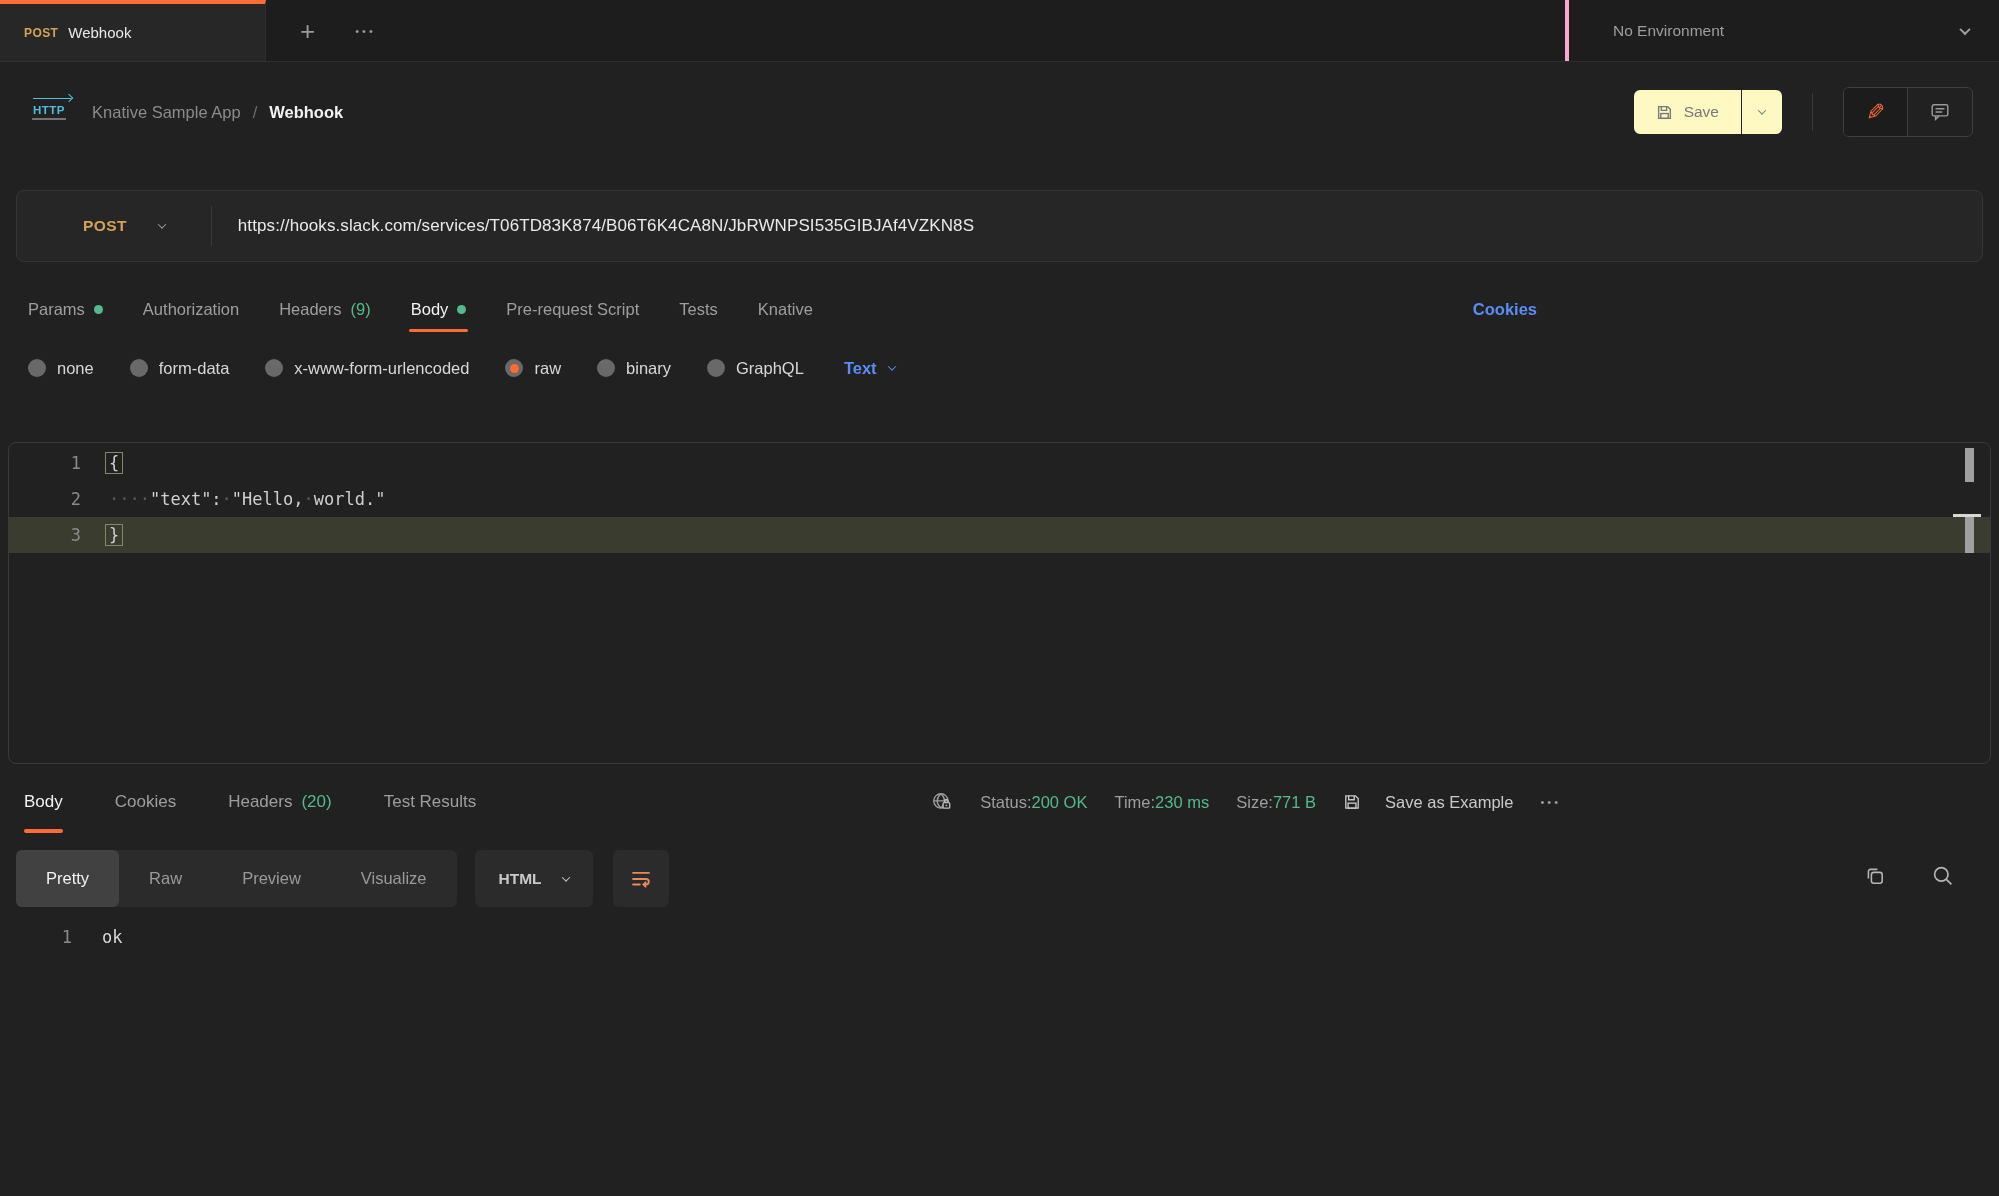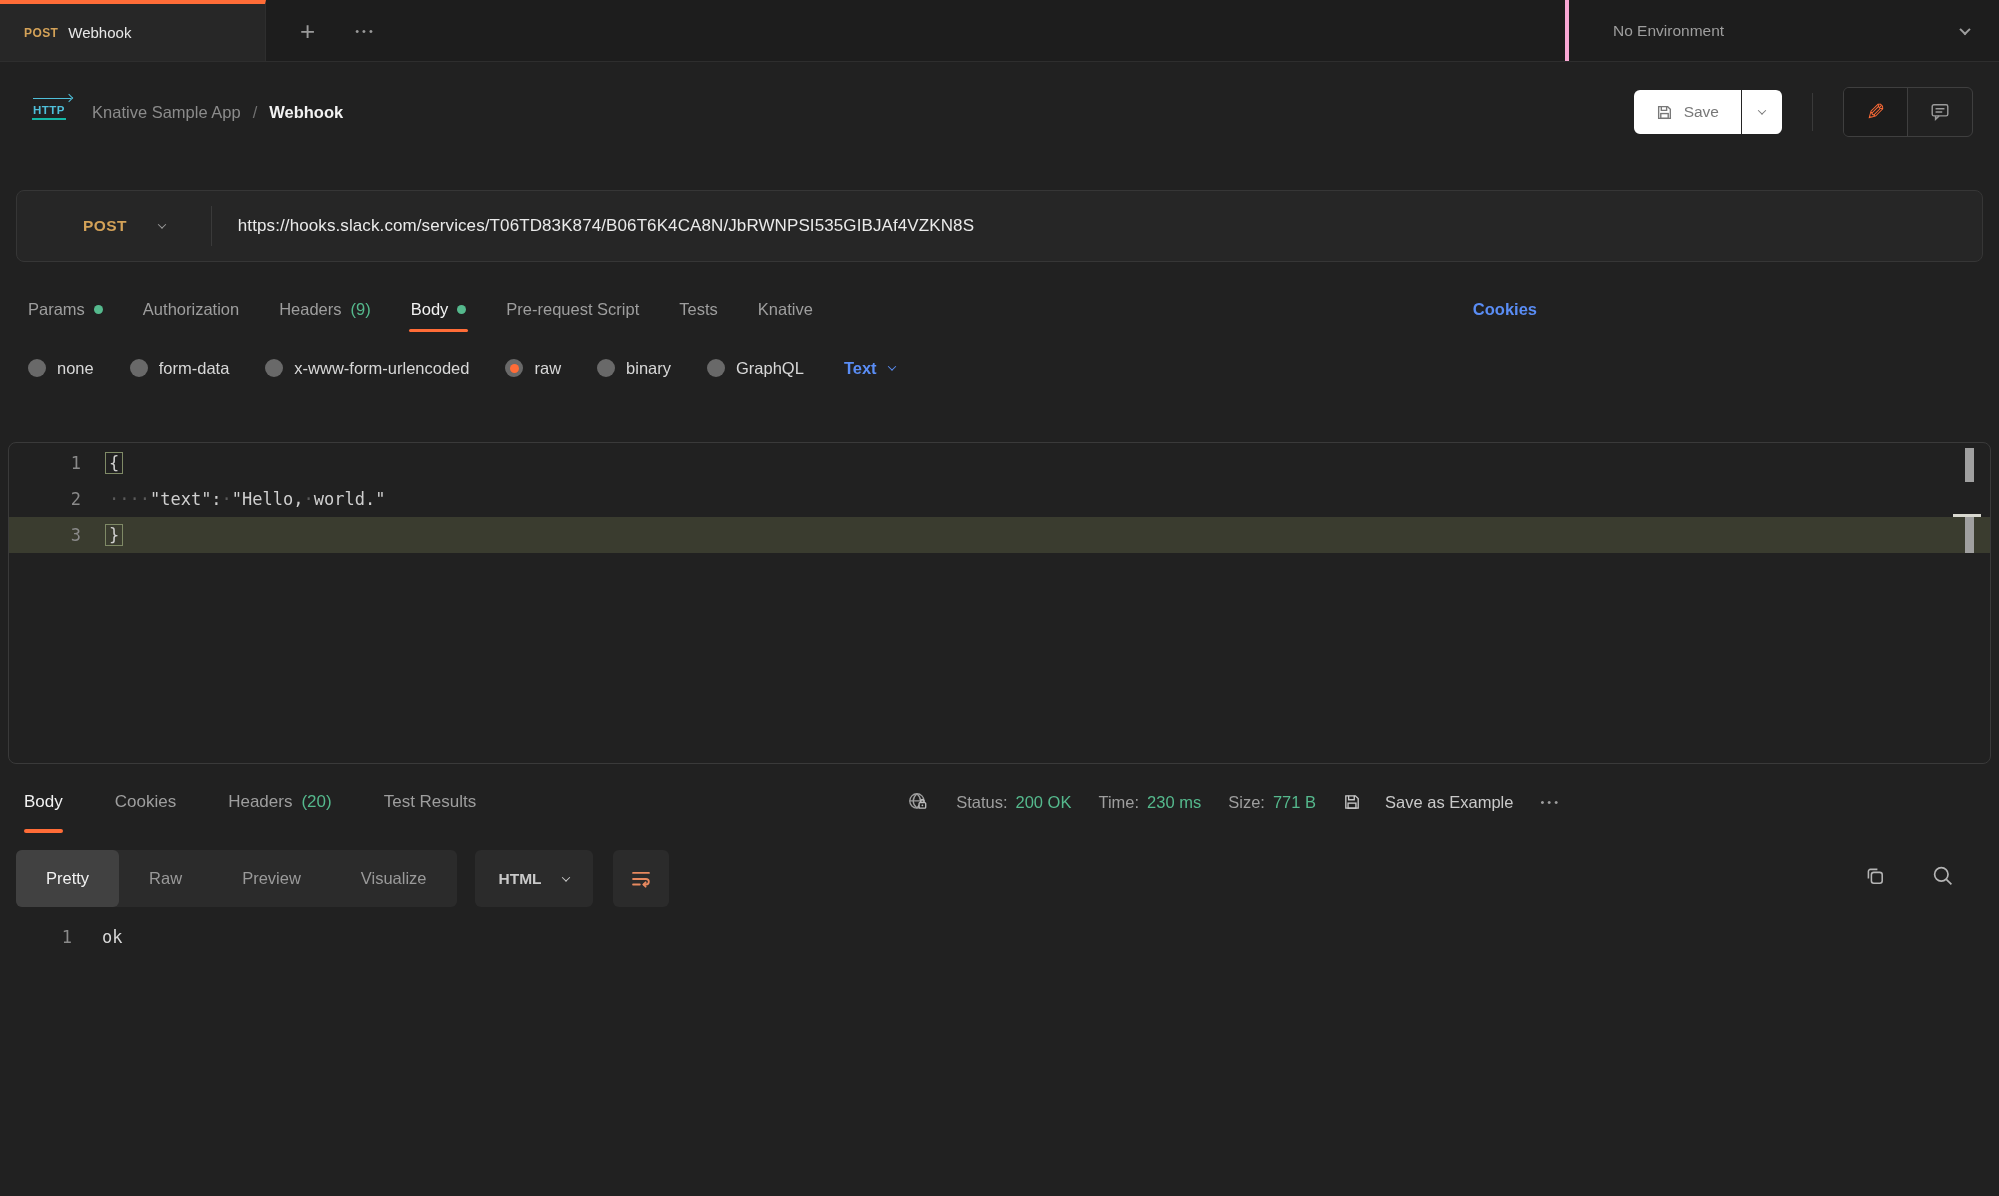--- a/index.html
+++ b/index.html
@@ -32,30 +32,30 @@
   .env {
     margin-left:auto; width:434px; border-left:4px solid #f9a8d4;
     display:flex; align-items:center; justify-content:space-between;
     padding:0 30px 0 44px; color:#9e9e9e; font-size:15.5px;
   }
 
   
   .reqheader { height:100px; display:flex; align-items:center; padding:0 26px 0 32px; }
   .http-badge {
     color:#4fbfd9; font-weight:700; font-size:11.5px; letter-spacing:.5px;
-    border-bottom:2px solid #14b8a6; padding:0 1px 2px 1px; position:relative; margin-right:26px;
+    border-bottom:2px solid #737373; padding:0 1px 2px 1px; position:relative; margin-right:26px;
   }
   .http-badge::before { content:""; position:absolute; top:-6px; left:1px; right:-5px; border-top:1.5px solid #4fbfd9; }
   .http-badge::after  { content:""; position:absolute; top:-9px; right:-6px; width:5px; height:5px;
     border-right:1.5px solid #4fbfd9; border-bottom:1.5px solid #4fbfd9; transform:rotate(-45deg); }
   .crumb-collection { color:#8b8b8b; font-size:16.5px; }
   .crumb-sep { color:#707070; margin:0 12px; font-size:16.5px; }
   .crumb-request { color:#f2f2f2; font-size:16.5px; font-weight:600; }
   .header-right { margin-left:auto; display:flex; align-items:center; }
-  .save-btn { display:flex; align-items:stretch; background:#ffffff; border-radius:6px; overflow:hidden; color:#787878; font-size:15.5px; }
+  .save-btn { display:flex; align-items:stretch; background:#fef9c3; border-radius:6px; overflow:hidden; color:#787878; font-size:15.5px; }
   .save-main { display:flex; gap:11px; padding:13px 22px; align-items:center; }
   .save-split { width:1px; background:#242424; }
   .save-chev { padding:13px 17px; display:flex; align-items:center; }
   .vdivider { width:1px; height:38px; background:#3a3a3a; margin:0 30px; }
   .icon-group { display:flex; border:1px solid #3f3f3f; border-radius:6px; overflow:hidden; }
   .icon-cell { width:64px; height:48px; display:flex; align-items:center; justify-content:center; }
   .icon-cell.pencil  { background:#1c1c1c; border-right:1px solid #3f3f3f; }
   .pencil-glyph { color:#ff6c37; font-size:23px; transform:scaleX(-1); }
 
   
@@ -101,21 +101,21 @@
   .mark1 { position:absolute; right:8px; top:5px;  width:9px; height:34px; background:#a0a0a0; }
   .mark2 { position:absolute; right:8px; top:74px; width:9px; height:36px; background:#a0a0a0; }
   .markcap { position:absolute; right:1px; top:71px; width:28px; height:3px; background:#d9d9d0; }
 
   
   .resptabs { height:76px; display:flex; align-items:center; padding:0 438px 0 24px; gap:52px; font-size:17px; color:#9e9e9e; }
   .resptab { position:relative; height:100%; display:flex; align-items:center; gap:9px; cursor:default; white-space:nowrap; }
   .resptab.active { color:#f2f2f2; }
   .resptab.active::after { content:""; position:absolute; left:0; right:0; bottom:7px; height:4px; background:#ff6c37; border-radius:2px; }
   .respmeta { margin-left:auto; display:flex; align-items:center; gap:27px; font-size:16.5px; color:#9e9e9e; }
-  .meta-pair { display:flex; gap:8px; white-space:nowrap; }
+  .meta-pair { display:flex; white-space:nowrap; }
   .meta-val { color:#55b98d; }
   .save-example { display:flex; align-items:center; gap:24px; color:#c9c9c9; white-space:nowrap; }
 
   
   .respcontrols { display:flex; align-items:flex-start; padding:10px 44px 0 16px; }
   .segmented { display:flex; background:#2b2b2b; border-radius:6px; height:57px; align-items:stretch; font-size:16.5px; color:#9a9a9a; }
   .seg { padding:0 30px; display:flex; align-items:center; cursor:default; }
   .seg.active { background:#414141; border-radius:6px; color:#f2f2f2; }
   .fmt-box { margin-left:18px; height:57px; background:#2b2b2b; border-radius:6px; display:flex; align-items:center; gap:21px; padding:0 24px; color:#c9c9c9; font-weight:600; font-size:15.5px; }
   .wrap-box { margin-left:20px; width:56px; height:57px; background:#2b2b2b; border-radius:6px; display:flex; align-items:center; justify-content:center; }

